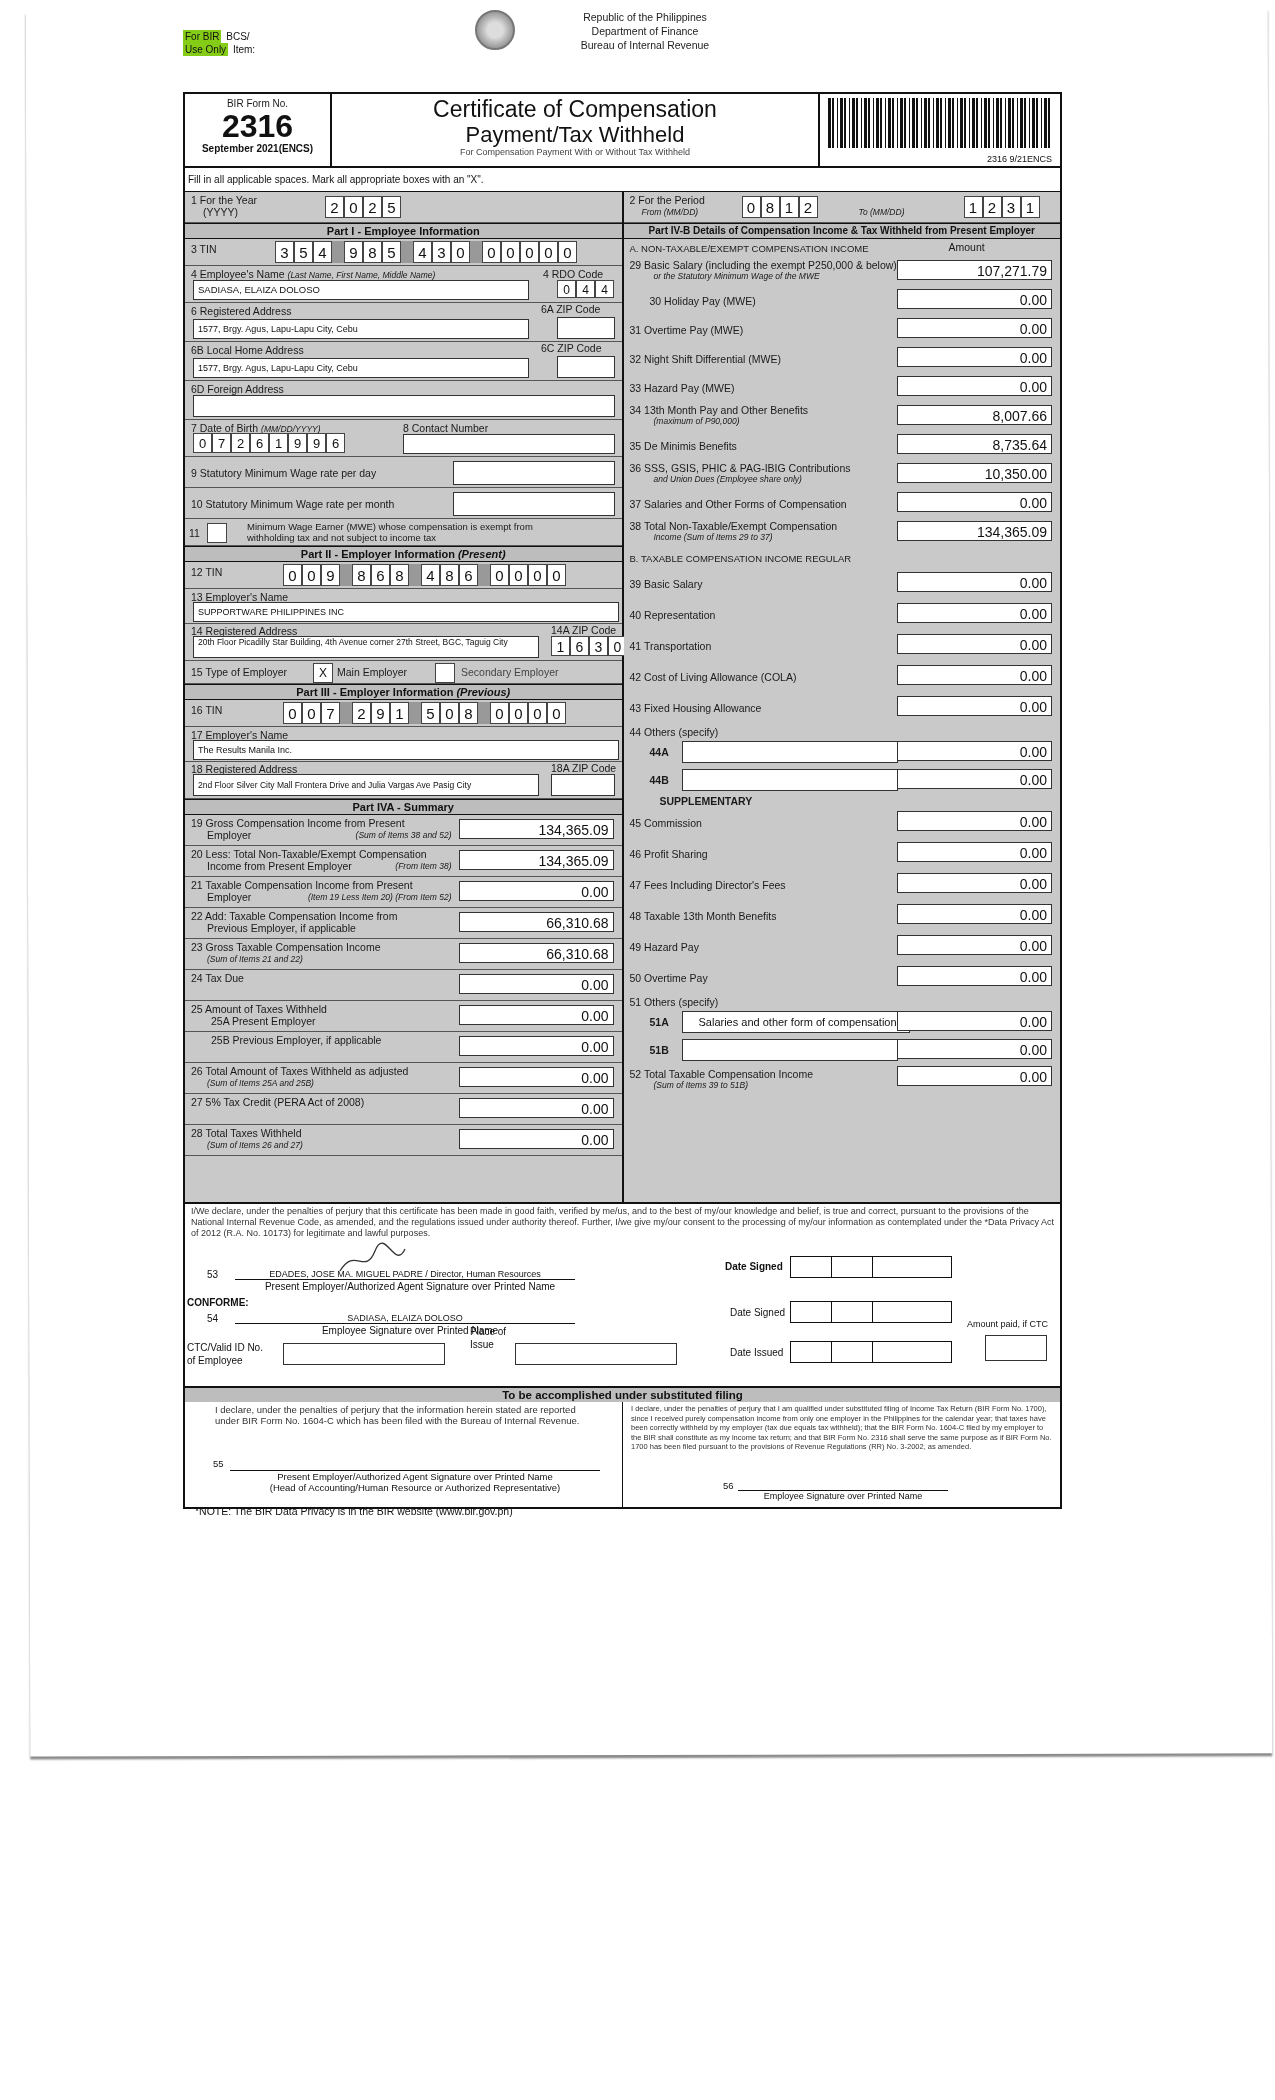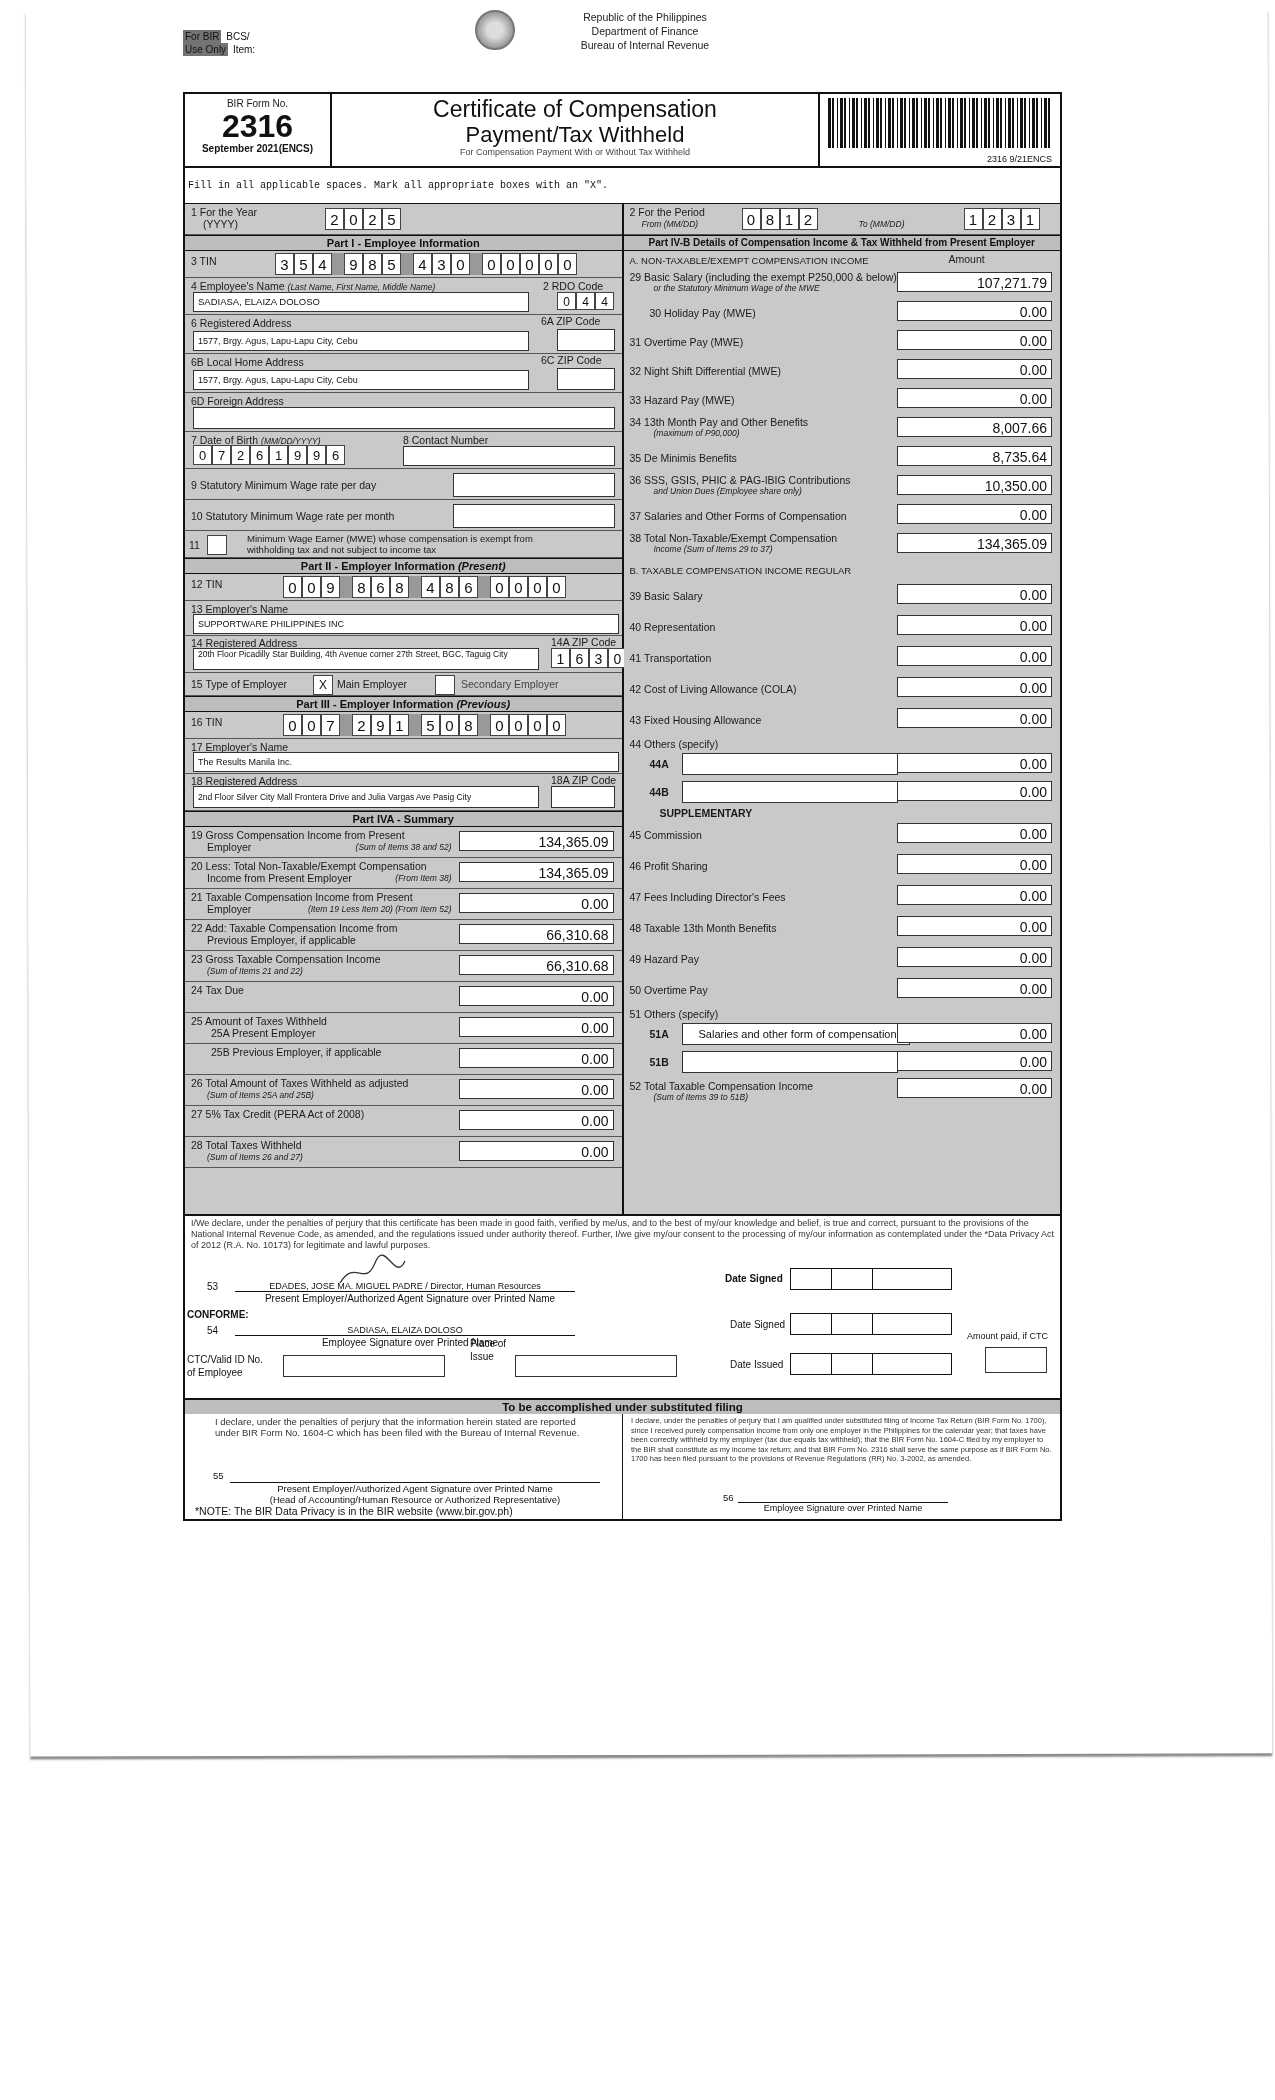--- a/index.html
+++ b/index.html
@@ -2,35 +2,35 @@
 <html><head>
 <meta charset="utf-8">
 <style>
   html,body{margin:0;padding:0;background:#ffffff;}
   body{width:1275px;height:2100px;position:relative;overflow:hidden;font-family:"Liberation Sans",sans-serif;color:#111;}
   .page{position:absolute;left:28px;top:10px;width:1242px;height:1745px;background:#fff;box-shadow:0 3px 2px #8a8a8a;transform:rotate(-0.15deg);}
   .abs{position:absolute;}
   .hdr-agency{left:545px;top:10px;font-size:10.5px;line-height:14px;text-align:center;width:200px;color:#222;}
   .seal{left:475px;top:10px;width:36px;height:36px;border-radius:50%;border:2px solid #777;background:radial-gradient(circle,#ddd 30%,#999 70%);}
   .bir-use{left:183px;top:30px;font-size:10px;line-height:13px;}
-  .bir-use span{display:inline-block;background:#737373;padding:0 2px;}
+  .bir-use span{display:inline-block;background:#84cc16;padding:0 2px;}
   .form{left:183px;top:92px;width:875px;border:2px solid #111;background:#fff;}
   .title-row{display:flex;height:72px;border-bottom:2px solid #111;}
   .formno{width:145px;border-right:2px solid #111;text-align:center;}
   .formno .lbl{font-size:10px;margin-top:4px;}
   .formno .num{font-size:32px;font-weight:bold;line-height:34px;}
   .formno .ver{font-size:10px;font-weight:bold;}
   .title{flex:1;text-align:center;border-right:2px solid #111;}
   .title .t1{font-size:23px;margin-top:2px;line-height:26px;}
   .title .t2{font-size:22px;line-height:25px;}
   .title .t3{font-size:9px;color:#444;}
   .barcode{width:240px;position:relative;}
   .bars{position:absolute;left:8px;top:4px;width:224px;height:50px;background:repeating-linear-gradient(90deg,#111 0 3px,#fff 3px 4px,#111 4px 6px,#fff 6px 9px,#111 9px 10px,#fff 10px 12px);}
   .bc-code{position:absolute;right:8px;bottom:2px;font-size:9px;}
-  .fillnote{font-size:10px;padding:12px 3px;border-bottom:1px solid #111;font-family:Liberation Mono, monospace;}
+  .fillnote{font-size:10px;padding:6px 3px;border-bottom:1px solid #111;}
   .cols{display:flex;}
   .col{width:437px;background:#c9c9c9;position:relative;}
   .col.left{border-right:2px solid #111;}
   .sec{background:#bdbdbd;border-top:1px solid #111;border-bottom:1px solid #111;text-align:center;font-size:11px;font-weight:bold;height:14px;line-height:14px;}
   .row{position:relative;border-bottom:1px solid #555;font-size:10.5px;}
   .lbl{position:absolute;font-size:10.5px;color:#1a1a1a;}
   .sm{font-size:8.5px;font-style:italic;}
   .box{position:absolute;background:#fff;border:1px solid #333;font-size:11px;}
   .digits{position:absolute;display:flex;height:22px;}
   .digits span{background:#fff;border:1px solid #444;width:17px;text-align:center;font-size:15px;line-height:22px;}
@@ -113,21 +113,21 @@
           <span>0</span>
             <span>0</span>
             <span>0</span>
             <span>0</span>
             <span>0</span>
         </div>
       </div>
       <div class="row" style="height:36px">
         <div class="lbl" style="left:6px;top:2px"><span>4 Employee's Name</span> <span class="sm">(Last Name, First Name, Middle Name)</span></div>
         <div class="box" style="left:8px;top:14px;width:330px;height:18px;padding-left:4px;font-size:9.5px;line-height:18px">SADIASA, ELAIZA DOLOSO</div>
-        <div class="lbl" style="left:358px;top:2px">2 RDO Code</div>
+        <div class="lbl" style="left:358px;top:2px">4 RDO Code</div>
         <div class="digits" style="left:372px;top:14px;height:18px">
           <span style="line-height:18px;font-size:12px">0</span>
             <span style="line-height:18px;font-size:12px">4</span>
             <span style="line-height:18px;font-size:12px">4</span>
         </div>
       </div>
       <div class="row" style="height:38px">
         <div class="lbl" style="left:6px;top:2px">6 Registered Address</div>
         <div class="box" style="left:8px;top:16px;width:330px;height:18px;padding-left:4px;font-size:9px;line-height:18px">1577, Brgy. Agus, Lapu-Lapu City, Cebu</div>
         <div class="lbl" style="left:356px;top:0px">6A ZIP Code</div>

